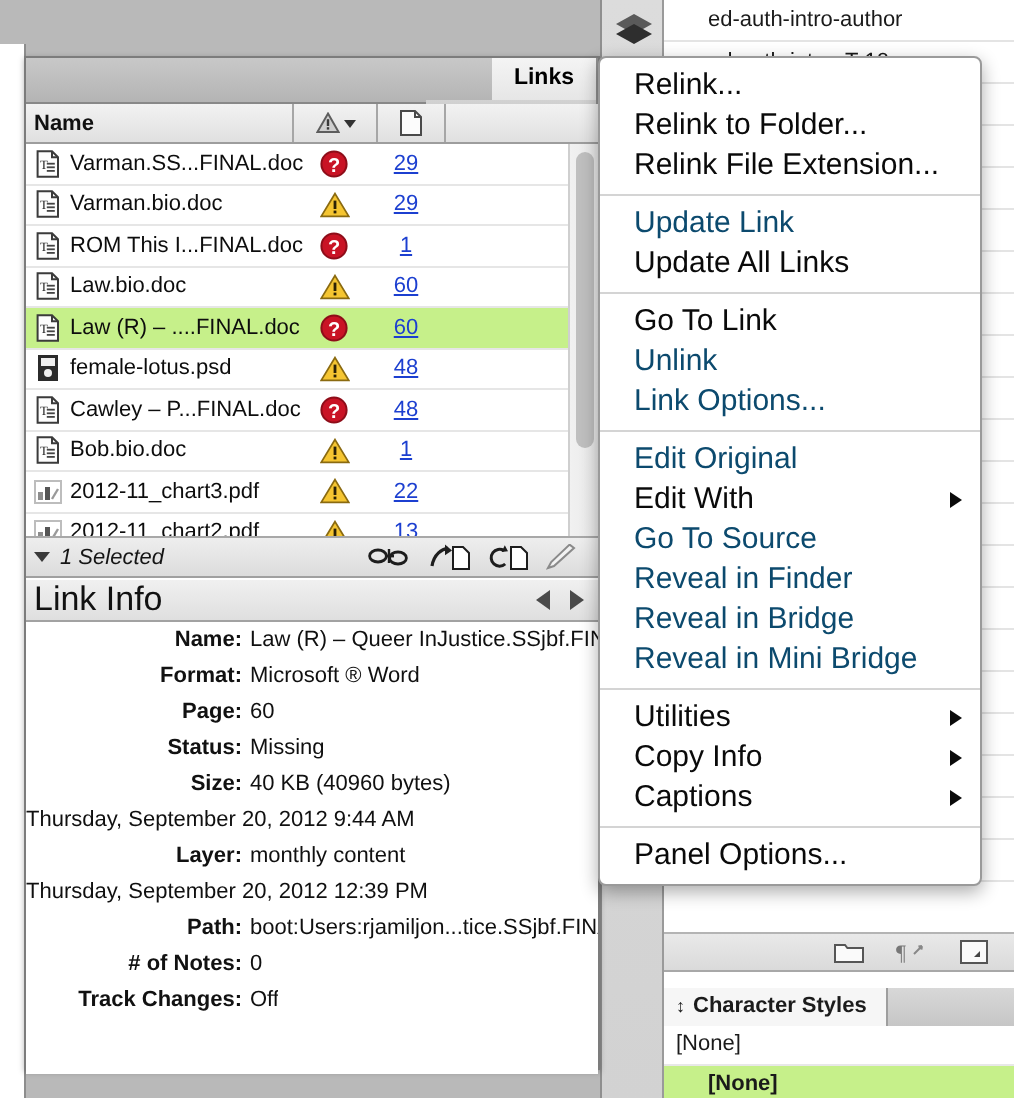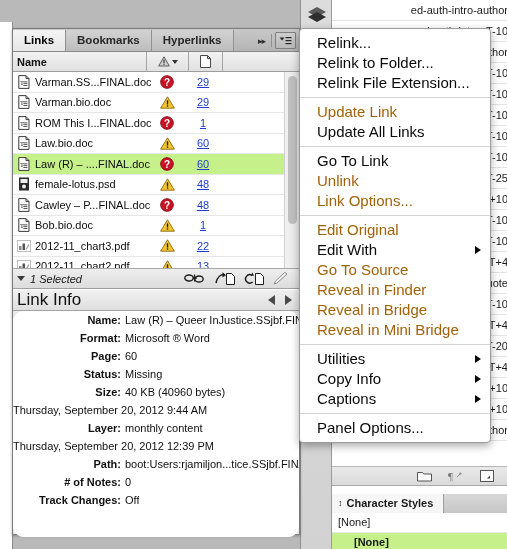--- a/index.html
+++ b/index.html
@@ -63,21 +63,20 @@
   }
   .style-row {
     height: 20px;
     line-height: 20px;
     padding-left: 22px;
     font-size: 11px;
     color: #1a1a1a;
     border-bottom: 1px solid #e4e4e4;
     white-space: nowrap;
     overflow: hidden;
-    text-align: right;
   }
   .style-row.indent2 { padding-left: 30px; }
 
   .rp-toolbar {
     position: absolute;
     left: 31px;
     top: 466px;
     right: 0;
     height: 20px;
     background: linear-gradient(to bottom,#e9e9e9,#dadada);
@@ -152,20 +151,21 @@
   }
 
   
   .tabstrip {
     position: relative;
     height: 22px;
     background: linear-gradient(to bottom,#c8c8c8,#b4b4b4);
     border-bottom: 1px solid #888;
     display: flex;
     align-items: flex-end;
+    flex-direction: column;
   }
   .tab {
     height: 21px;
     line-height: 21px;
     padding: 0 11px;
     font-size: 11.5px;
     font-weight: bold;
     color: #262626;
     background: linear-gradient(to bottom,#d2d2d2,#bdbdbd);
     border-right: 1px solid #919191;
@@ -340,21 +340,20 @@
   }
   .arw-l { width:0;height:0;border-top:5px solid transparent;border-bottom:5px solid transparent;border-right:7px solid #4a4a4a; }
   .arw-r { width:0;height:0;border-top:5px solid transparent;border-bottom:5px solid transparent;border-left:7px solid #4a4a4a; }
 
   
   .infowrap {
     position: relative;
     background: #ffffff;
     height: 226px;
     overflow: hidden;
-    border-radius: 11px;
   }
   .inforow {
     display: flex;
     height: 18px;
     align-items: center;
   }
   .inforow .k {
     width: 108px;
     text-align: right;
     font-size: 11px;
@@ -387,21 +386,21 @@
   .mi {
     position: relative;
     height: 20px;
     line-height: 20px;
     padding-left: 17px;
     padding-right: 18px;
     font-size: 15px;
     color: #0a0a0a;
     white-space: nowrap;
   }
-  .mi.dis { color: #a16207; }
+  .mi.dis { color: #0c4a6e; }
   .mi .sub {
     position: absolute;
     right: 9px; top: 6px;
     width: 0; height: 0;
     border-top: 4.5px solid transparent;
     border-bottom: 4.5px solid transparent;
     border-left: 6px solid #0a0a0a;
   }
   .msep {
     height: 1px;

